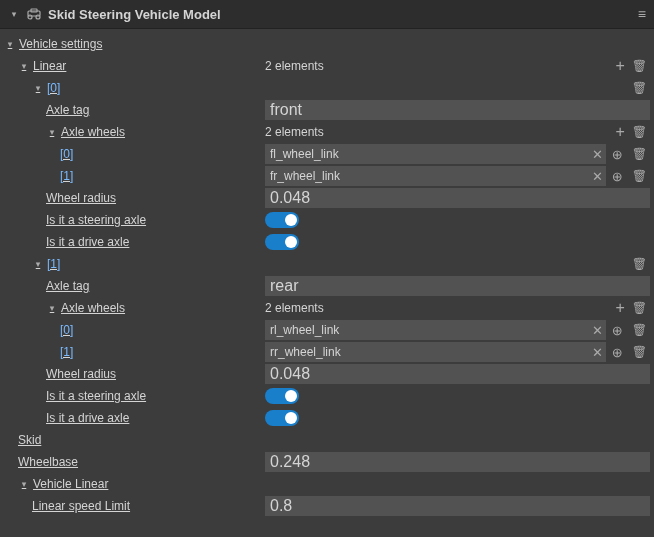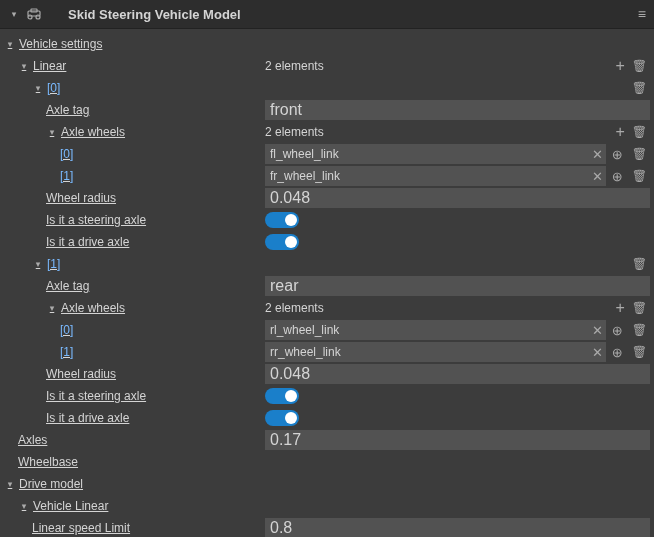--- a/index.html
+++ b/index.html
@@ -29,21 +29,20 @@
       gap: 6px;
       border-bottom: 1px solid #222;
       flex-shrink: 0;
     }
 
     .panel-title {
       font-size: 13px;
       font-weight: 600;
       color: #d4d4d4;
       flex: 1;
-      margin-left: 20px;
     }
 
     .panel-menu-icon {
       color: #aaa;
       cursor: pointer;
       font-size: 14px;
     }
 
     .panel-collapse-icon {
       color: #aaa;
@@ -422,39 +421,33 @@
       </div>
       <div class="value-cell">
         <div class="toggle">
           <div class="knob"></div>
         </div>
       </div>
     </div>
 
     <div class="tree-row">
       <div class="label-cell indent-2">
-        <span class="label-text">Axles</span>
-      </div>
-      <div class="value-cell">
-        <input class="text-input" type="text" value="0.17" style="">
+        <span class="label-text">Skid</span>
       </div>
     </div>
 
     <div class="tree-row">
       <div class="label-cell indent-2">
         <span class="label-text">Wheelbase</span>
       </div>
-    </div>
-
-    <div class="tree-row">
-      <div class="label-cell indent-1">
-        <span class="arrow arrow-down"></span>
-        <span class="label-text">Drive model</span>
-      </div>
-    </div>
+      <div class="value-cell">
+        <input class="text-input" type="text" value="0.248" style="">
+      </div>
+    </div>
+
 
     <div class="tree-row">
       <div class="label-cell indent-2">
         <span class="arrow arrow-down"></span>
         <span class="label-text">Vehicle Linear</span>
       </div>
     </div>
 
     <div class="tree-row">
       <div class="label-cell indent-3">

